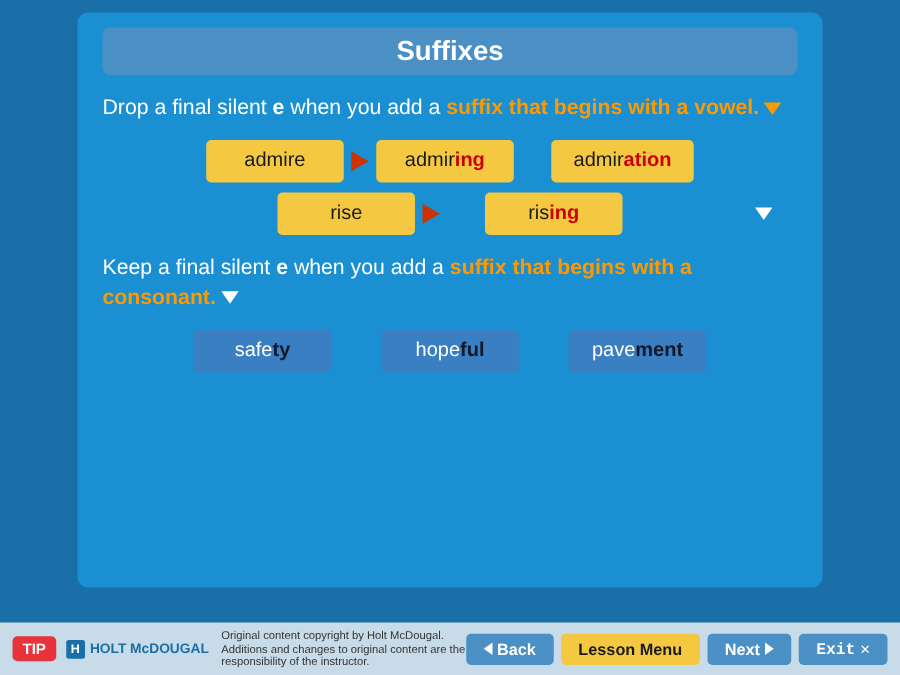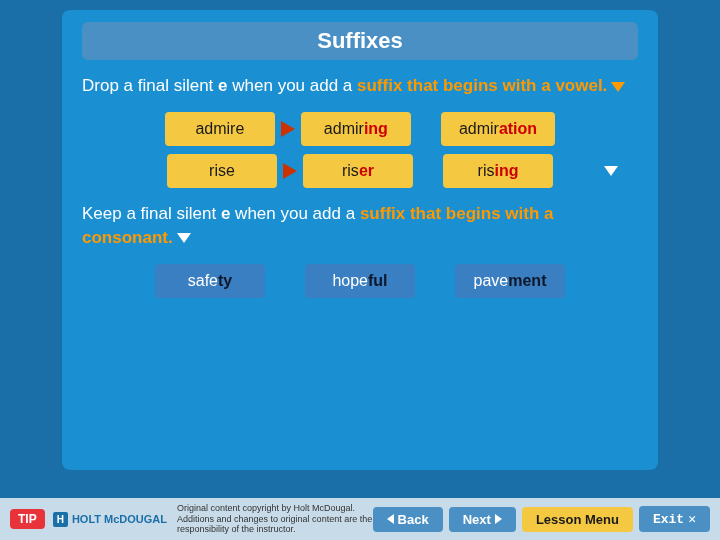--- a/index.html
+++ b/index.html
@@ -240,21 +240,20 @@
     <div class="word-box">admire</div>
     <span class="small-arrow-right"></span>
     <div class="word-box">admir<span class="suffix-red">ing</span></div>
     <span style="width:30px; display:inline-block;"></span>
     <div class="word-box">admir<span class="suffix-red">ation</span></div>
   </div>
 
   <div class="row-container" style="margin-bottom:14px; position:relative;">
     <div class="word-box">rise</div>
     <span class="small-arrow-right"></span>
-    <div class="word-box">ris<span class="suffix-red">er</span></div>
     <span style="width:30px; display:inline-block;"></span>
     <div class="word-box">ris<span class="suffix-red">ing</span></div>
     <span class="arrow-down" style="position:absolute; right:20px; border-top-color: white;"></span>
   </div>
 
   <div class="rule-text section-gap">
     <span>Keep a final silent </span><strong>e</strong><span> when you add a </span><span class="bold-orange">suffix that begins with a consonant.</span><span class="small-down-arrow"></span>
   </div>
 
   <div class="row-container">
@@ -272,25 +271,25 @@
   <div class="holt-logo">
     <div class="holt-logo-icon">H</div>
     <span class="holt-logo-text">HOLT McDOUGAL</span>
   </div>
   <div class="footer-copyright">Original content copyright by Holt McDougal. Additions and changes to original content are the responsibility of the instructor.</div>
   <div class="nav-buttons">
     <button class="nav-btn">
       <span class="chevron-left"></span>
       <span>Back</span>
     </button>
+    <button class="nav-btn lesson-menu">
+      <span>Lesson Menu</span>
+    </button>
     <button class="nav-btn">
       <span>Next</span>
       <span class="chevron-right"></span>
     </button>
-    <button class="nav-btn lesson-menu">
-      <span>Lesson Menu</span>
-    </button>
     <button class="nav-btn exit-btn">
       <span>Exit</span>
       <span class="x-icon">✕</span>
     </button>
   </div>
 </div>
 
 </body></html>

